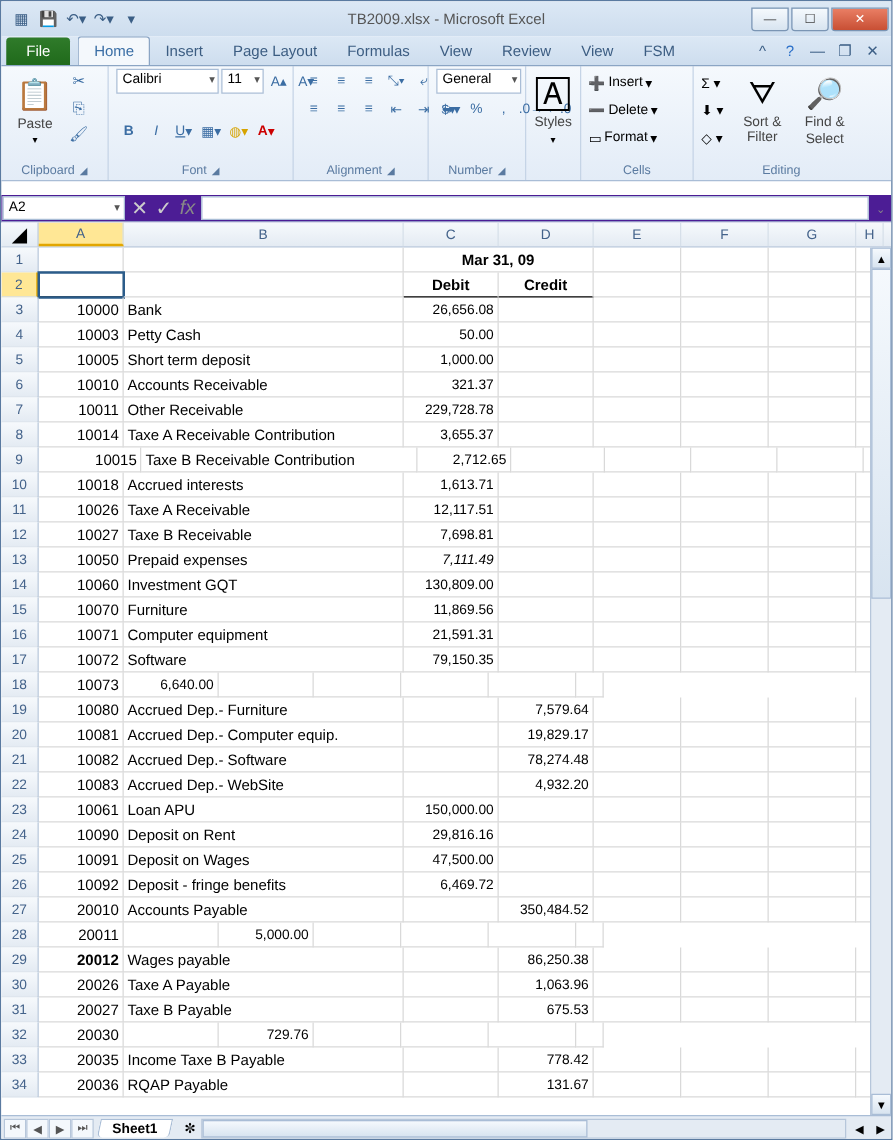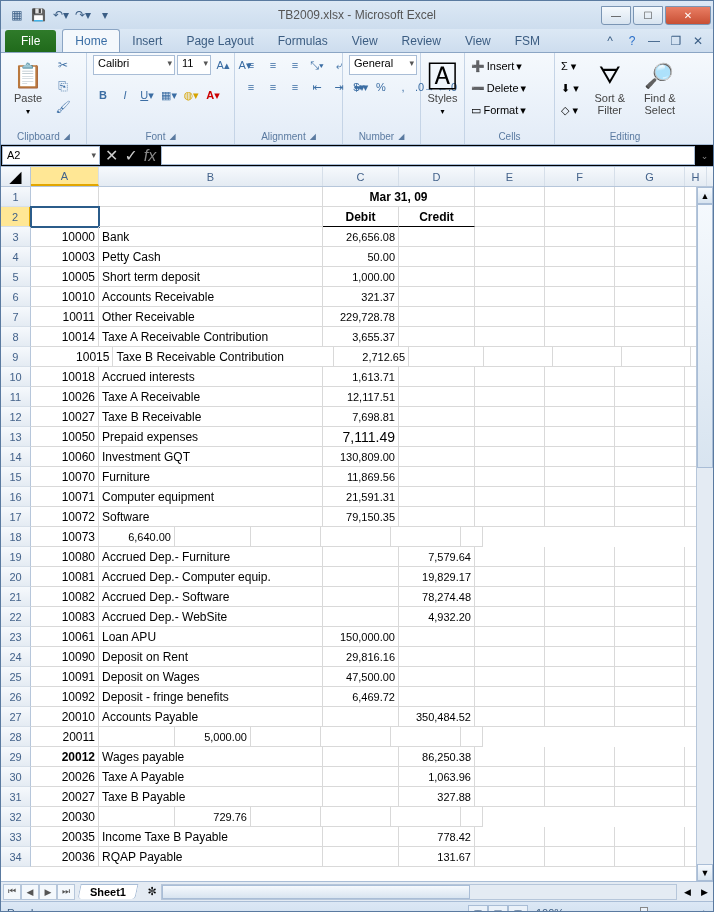--- a/index.html
+++ b/index.html
@@ -26,32 +26,32 @@
 .ribbon { height: 92px; background: linear-gradient(#f5f9fd,#e3ecf7); border-bottom: 1px solid #a9bdd6; display: flex; font-size: 11px; }
 .rgroup { border-right: 1px solid #c5d4e6; padding: 2px 6px 0 6px; display: flex; flex-direction: column; }
 .rgroup .rcontent { flex: 1; display: flex; align-items: flex-start; gap: 4px; }
 .rgroup .rlabel { text-align: center; color: #5a7aa0; font-size: 10px; padding: 1px 0 2px 0; display:flex; justify-content:center; align-items:center; gap:4px;}
 .rgroup .rlabel .dlg { font-size:8px; color:#5a7aa0; }
 .bigbtn { width: 42px; height: 68px; display: flex; flex-direction: column; align-items: center; justify-content: center; gap: 2px; }
 .bigbtn .bic { font-size: 24px; }
 .bigbtn .blbl { font-size: 11px; color: #444; text-align:center; line-height:1.1; }
 .smstack { display: flex; flex-direction: column; gap: 1px; }
 .smbtn { width: 20px; height: 20px; display: flex; align-items: center; justify-content: center; font-size: 12px; color:#3b6da3; }
-.fontbox { display:flex; flex-direction:column; gap:10px; }
+.fontbox { display:flex; flex-direction:column; gap:20px; }
 .fontrow { display:flex; gap:2px; align-items:center; }
 .combo { height:20px; border:1px solid #a9bdd6; background:#fff; font-size:11px; padding:1px 12px 1px 4px; position:relative; }
 .combo::after { content:"▾"; position:absolute; right:2px; top:2px; font-size:9px; color:#555; }
 .alignbox { display:flex; flex-direction:column; gap:2px; }
 .ibtn { width:20px; height:20px; display:flex; align-items:center; justify-content:center; font-size:11px; color:#3b6da3; border:1px solid transparent; }
 .cellsstack { display:flex; flex-direction:column; gap:0px; }
 .cellsrow { display:flex; align-items:center; gap:2px; font-size:11px; height:22px; }
 .cellsrow .cic { font-size:11px; }
 
 
-.fbarrow { height: 22px; display:flex; border-bottom:1px solid #a9bdd6; background:#000000; }
+.fbarrow { height: 22px; display:flex; border-bottom:1px solid #a9bdd6; background:#4c1d95;margin-top:11px; }
 .namebox { width:98px; border:1px solid #a9bdd6; background:#fff; font-size:11px; padding:2px 4px; margin:1px; position:relative; }
 .namebox::after { content:"▾"; position:absolute; right:3px; top:3px; font-size:9px; color:#555; }
 .fxbtns { display:flex; align-items:center; padding:0 4px; gap:6px; color:#888; }
 .fxbar { flex:1; border:1px solid #a9bdd6; background:#fff; margin:1px; }
 
 
 .gridwrap { position:relative; height: 714px; overflow:hidden; background:#fff; }
 .colheads { display:flex; height:20px; background:linear-gradient(#f6f9fc,#e4ebf3); border-bottom:1px solid #b6c6da; }
 .rowheadspace { width:30px; border-right:1px solid #b6c6da; background:linear-gradient(#f6f9fc,#e4ebf3); display:flex; align-items:center; justify-content:center; }
 .colhead { border-right:1px solid #d6dfe9; text-align:center; font-size:11px; color:#43628a; display:flex; align-items:center; justify-content:center; }
@@ -421,21 +421,21 @@
         <div class="cell ra" style="width: 76px; font-size: 11px;"></div>
         <div class="cell" style="width: 70px;"></div>
         <div class="cell" style="width: 70px;"></div>
         <div class="cell" style="width: 70px;"></div>
         <div class="cell" style="width: 22px;"></div>
       </div>
       <div class="row">
         <div class="rowhead">13</div>
         <div class="cell ra" style="width: 68px;">10050</div>
         <div class="cell" style="width: 224px;">Prepaid expenses</div>
-        <div class="cell ra" style="width: 76px; font-size: 14px;">7,111.49</div>
+        <div class="cell ra" style="width: 76px; font-size: 11px; font-style: italic;">7,111.49</div>
         <div class="cell ra" style="width: 76px; font-size: 11px;"></div>
         <div class="cell" style="width: 70px;"></div>
         <div class="cell" style="width: 70px;"></div>
         <div class="cell" style="width: 70px;"></div>
         <div class="cell" style="width: 22px;"></div>
       </div>
       <div class="row">
         <div class="rowhead">14</div>
         <div class="cell ra" style="width: 68px;">10060</div>
         <div class="cell" style="width: 224px;">Investment GQT</div>
@@ -618,21 +618,21 @@
         <div class="cell" style="width: 70px;"></div>
         <div class="cell" style="width: 70px;"></div>
         <div class="cell" style="width: 70px;"></div>
         <div class="cell" style="width: 22px;"></div>
       </div>
       <div class="row">
         <div class="rowhead">31</div>
         <div class="cell ra" style="width: 68px;">20027</div>
         <div class="cell" style="width: 224px;">Taxe B Payable</div>
         <div class="cell ra" style="width: 76px; font-size: 11px;"></div>
-        <div class="cell ra" style="width: 76px; font-size: 11px;">327.88</div>
+        <div class="cell ra" style="width: 76px; font-size: 11px;">675.53</div>
         <div class="cell" style="width: 70px;"></div>
         <div class="cell" style="width: 70px;"></div>
         <div class="cell" style="width: 70px;"></div>
         <div class="cell" style="width: 22px;"></div>
       </div>
       <div class="row">
         <div class="rowhead">32</div>
         <div class="cell ra" style="width: 68px;">20030</div>
         <div class="cell ra" style="width: 76px; font-size: 11px;"></div>
         <div class="cell ra" style="width: 76px; font-size: 11px;">729.76</div>

